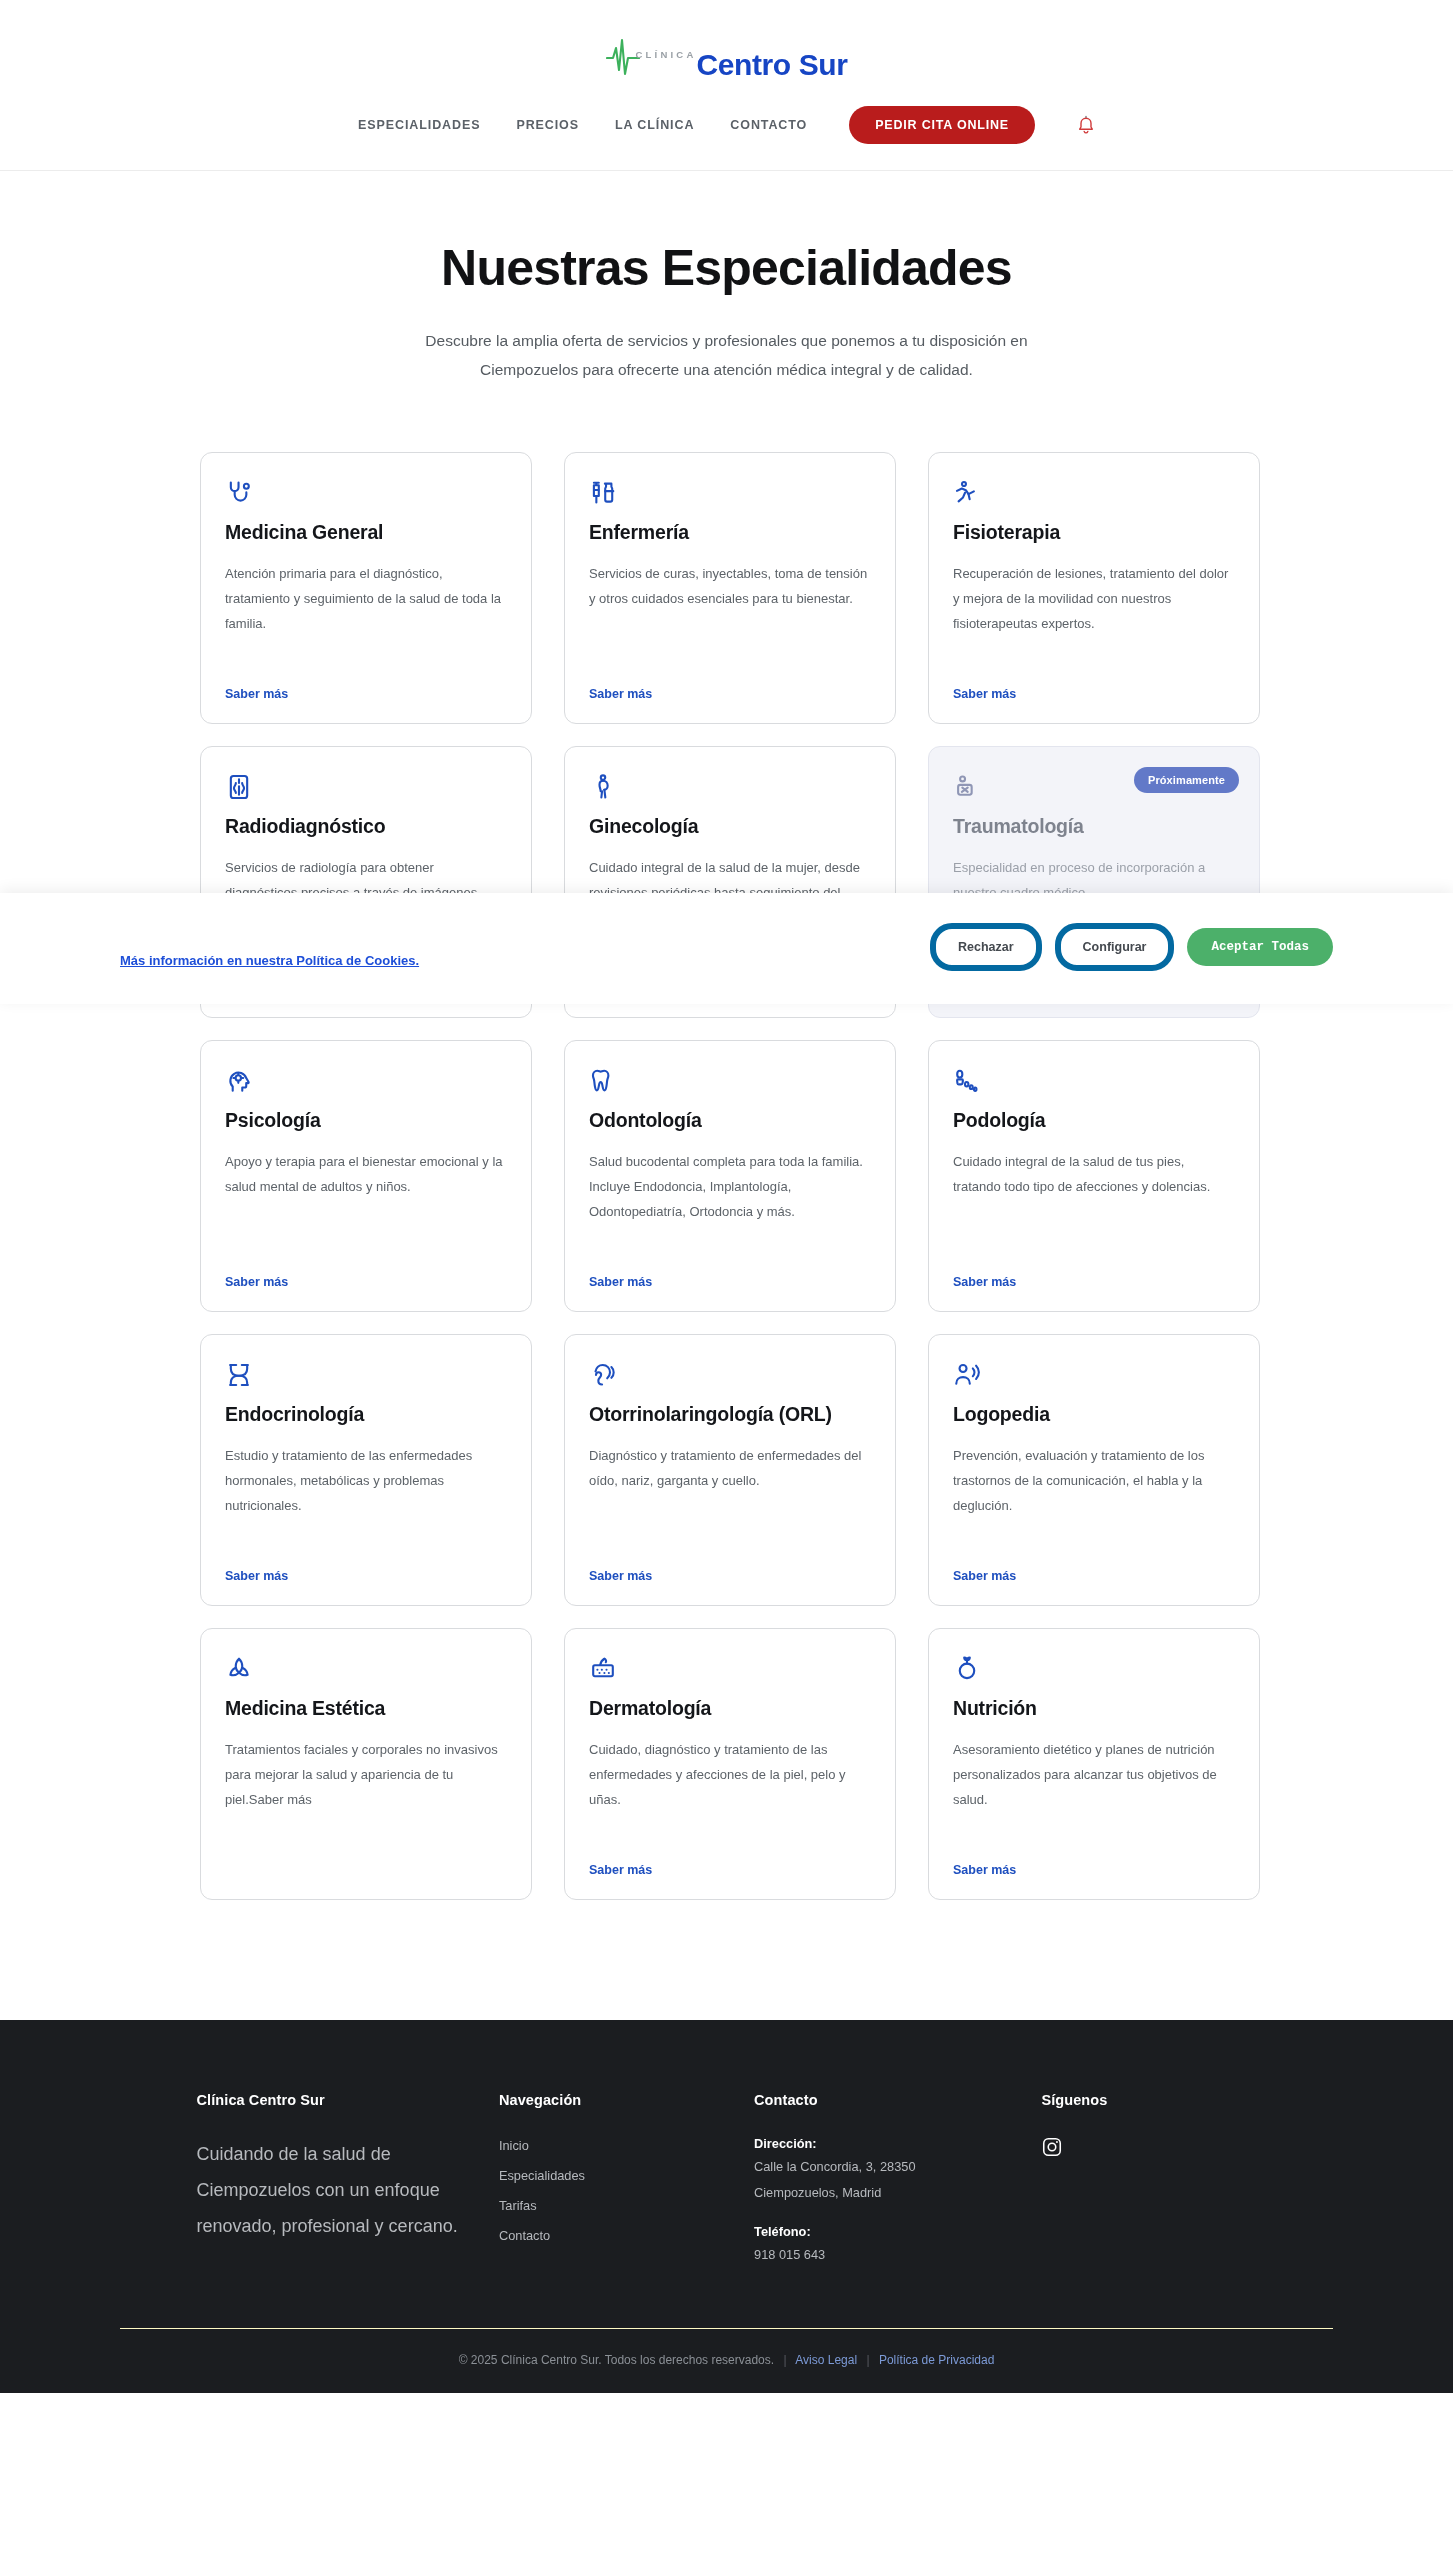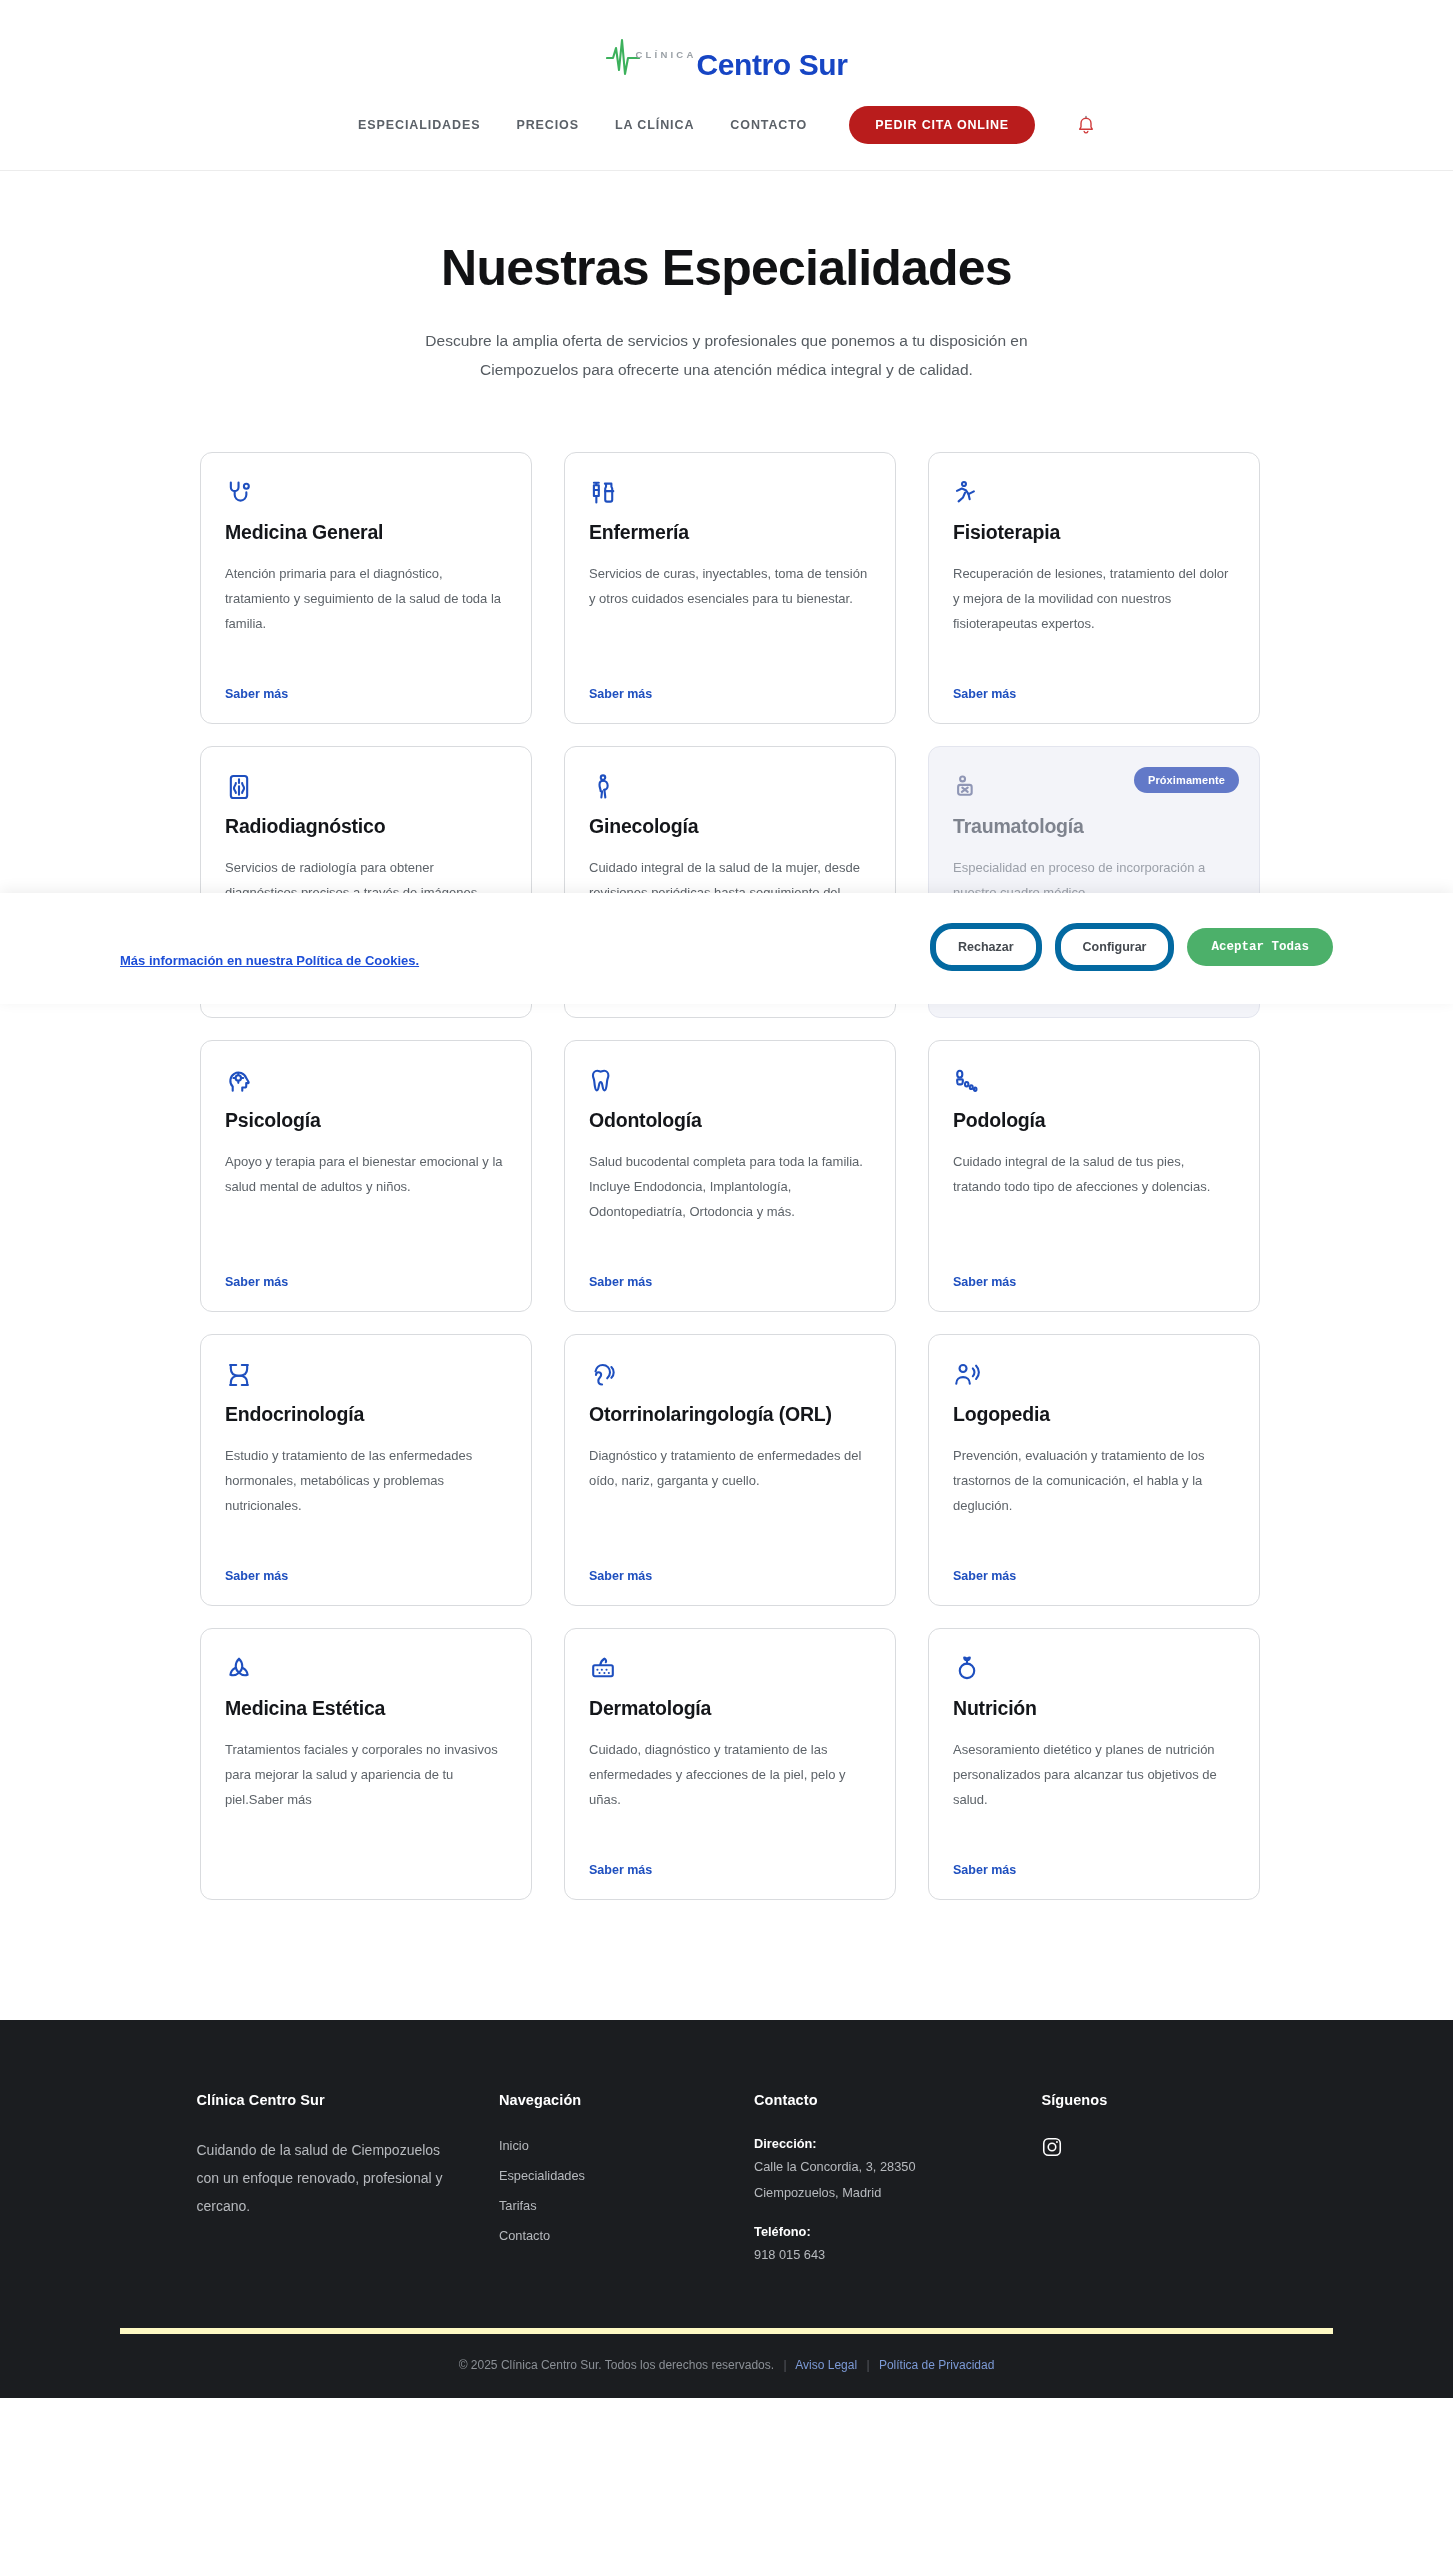--- a/index.html
+++ b/index.html
@@ -247,21 +247,21 @@
   }
   .footer-col h4 {
     margin: 0 0 28px 0;
     font-size: 14.5px;
     font-weight: 700;
     color: #ffffff;
     letter-spacing: 0.1px;
   }
   .footer-col p.about {
     margin: 0;
-    font-size: 14px;
+    font-size: 18px;
     line-height: 2.0;
     color: #b7babe;
     max-width: 262px;
   }
   .footer-links { list-style: none; margin: 0; padding: 0; }
   .footer-links li { margin-bottom: 12px; }
   .footer-links a {
     font-size: 12.8px;
     color: #b7babe;
     text-decoration: none;
@@ -276,21 +276,21 @@
     font-size: 12.8px;
     color: #b7babe;
     margin: 0 0 3px 0;
     line-height: 1.75;
   }
   .contact-gap { height: 17px; }
   .social-row { display: flex; gap: 14px; }
   .social-link { color: #ffffff; display: inline-flex; }
 
   .footer-bottom {
-    border-top: 6px solid #fef9c3;
+    border-top: 1px solid #fef9c3;
     margin: 0 120px;
     padding: 24px 0 26px 0;
     text-align: center;
     font-size: 12px;
     color: #8b9096;
   }
   .footer-bottom a { color: #7c9ad6; text-decoration: none; }
   .footer-bottom .sep { color: #55595e; padding: 0 6px; }
 
   .page-wrap { position: relative; }

